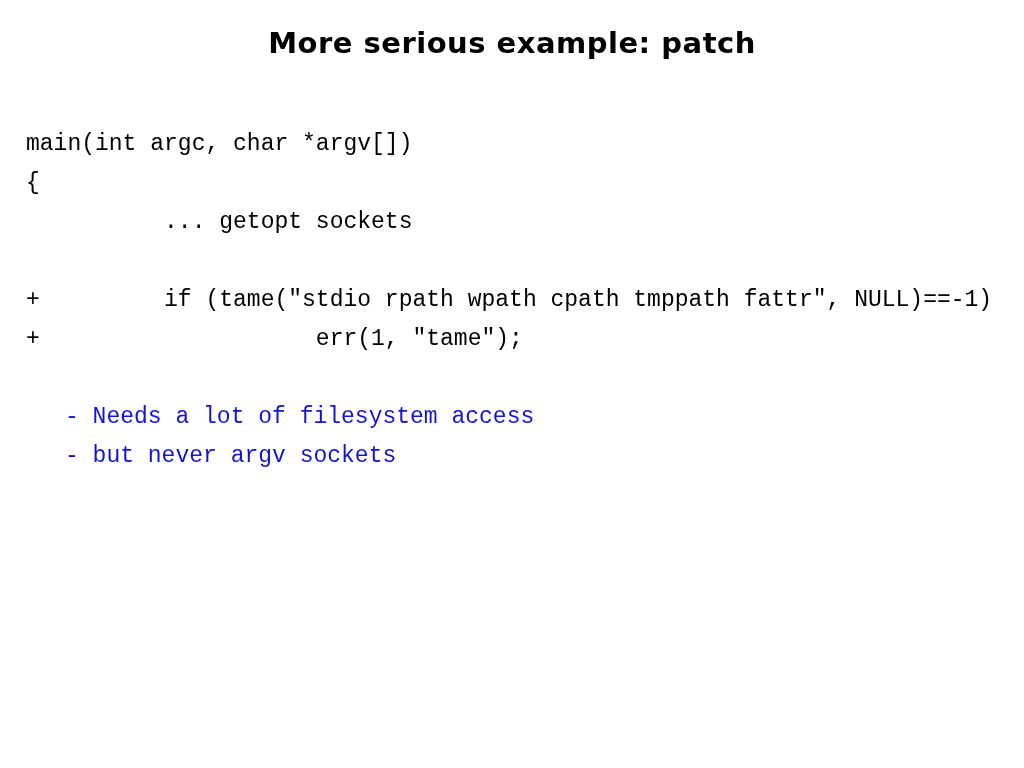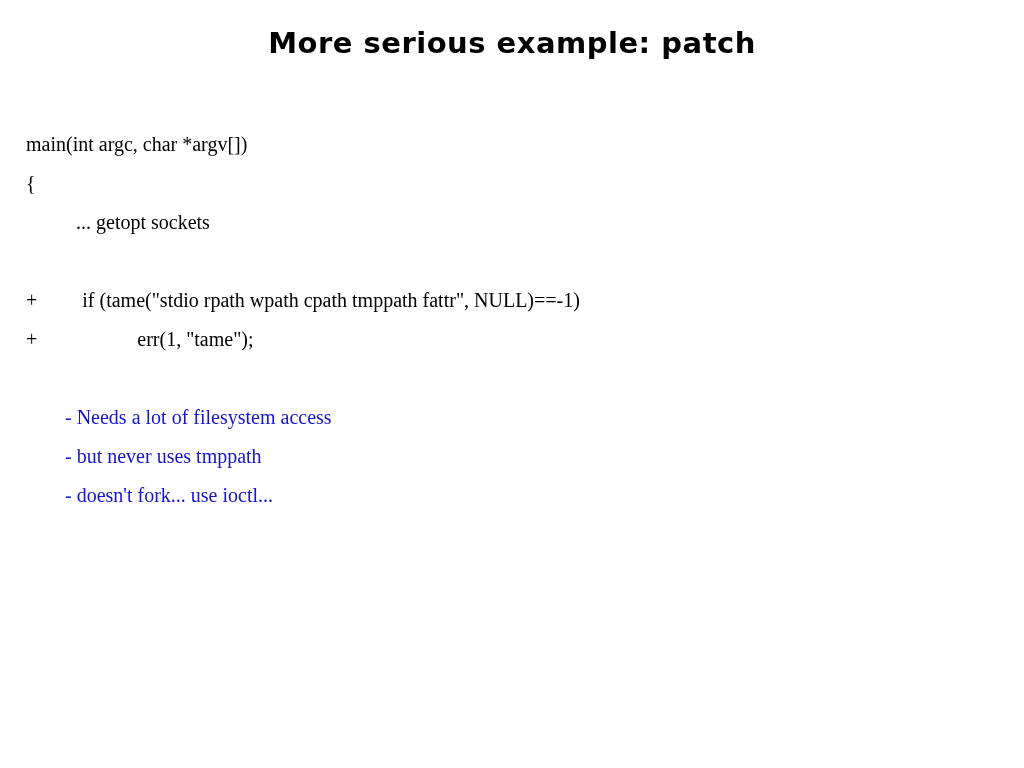--- a/index.html
+++ b/index.html
@@ -32,25 +32,25 @@
     letter-spacing: 0.5px;
     font-family: "DejaVu Sans", sans-serif;
   }
   .body-block {
     position: absolute;
     top: 125px;
     left: 26px;
     width: 980px;
   }
   .line {
-    font-size: 20px;
+    font-size: 23px;
     line-height: 39px;
     color: #000000;
     white-space: pre;
-    font-family: Liberation Serif, serif;
+    font-family: Liberation Mono, monospace;
   }
   .line.blank {
     color: transparent;
   }
   .line.blue {
     color: #1414d2;
     margin-left: 39px;
   }
 </style>
 </head>
@@ -62,17 +62,16 @@
 
   <div class="body-block">
     <div class="line">main(int argc, char *argv[])</div>
     <div class="line">{</div>
     <div class="line">          ... getopt sockets</div>
     <div class="line blank"> </div>
     <div class="line">+         if (tame("stdio rpath wpath cpath tmppath fattr", NULL)==-1)</div>
     <div class="line">+                    err(1, "tame");</div>
     <div class="line blank"> </div>
     <div class="line blue">- Needs a lot of filesystem access</div>
-    <div class="line blue">- but never uses tmppath</div>
-    <div class="line blue">- doesn't fork... use ioctl...</div>
+    <div class="line blue">- but never argv sockets</div>
   </div>
 
 </div>
 
 </body></html>

